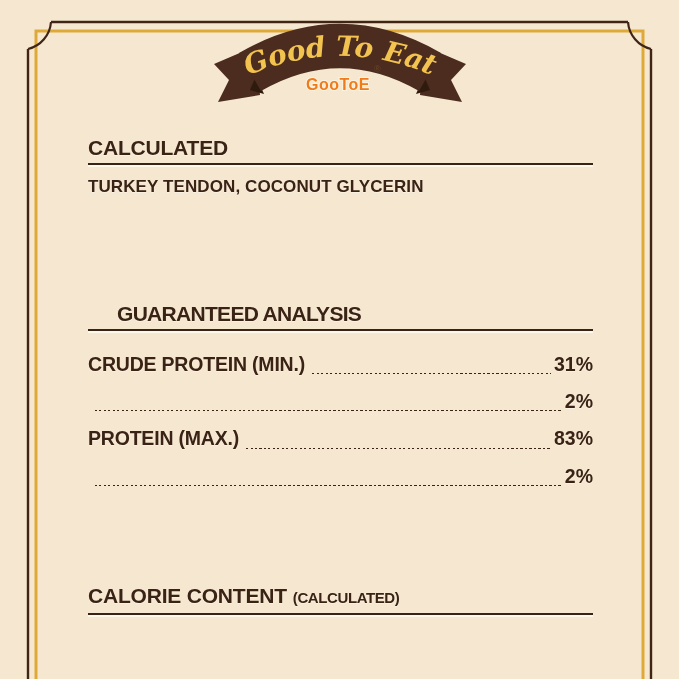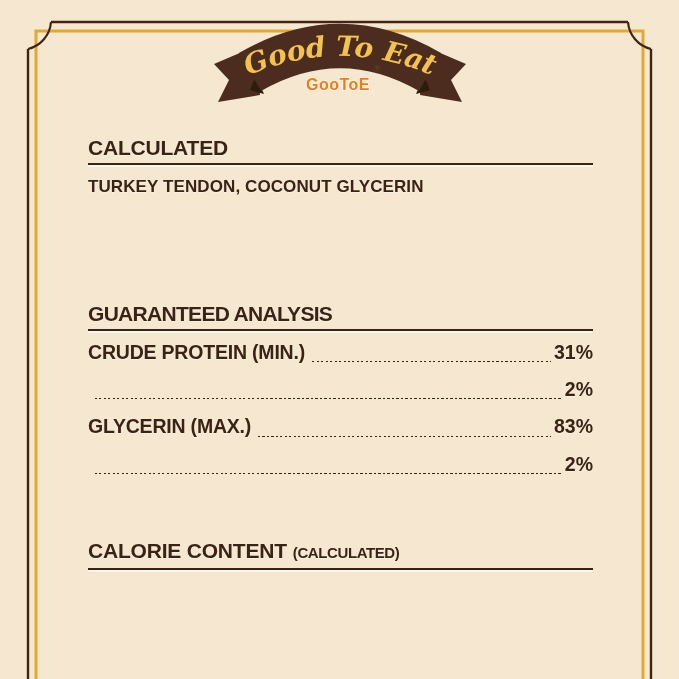--- a/index.html
+++ b/index.html
@@ -17,45 +17,45 @@
     left:50%;top:6px;
     transform:translateX(-50%);
     width:264px;height:104px;
     z-index:3;
   }
   .content{position:absolute;left:88px;right:86px;top:0;z-index:2;}
 
   .section{position:absolute;left:0;right:0;}
   .sec-ingredients{top:136px;}
   .sec-analysis{top:302px;}
-  .sec-calorie{top:539px;}
+  .sec-calorie{top:584px;}
 
   .heading{
     font-size:21px;font-weight:bold;letter-spacing:-0.2px;
     line-height:24px;
     text-shadow:0 1px 0 rgba(255,255,255,0.4);
     white-space:nowrap;
   }
-  .heading-condensed{letter-spacing:-0.7px;}
+  .heading-condensed{letter-spacing:-0.7px;margin-left:29px;}
   .rule{
     border-bottom:2px solid #3a2315;
     box-shadow:0 2px 0 rgba(255,252,238,0.85);
     margin-top:3px;
   }
   .body-text{
     font-size:17px;font-weight:bold;letter-spacing:0.1px;
     margin-top:12px;
     text-shadow:0 1px 0 rgba(255,255,255,0.4);
     white-space:nowrap;
   }
   .qualifier{
     font-size:15px;font-weight:bold;letter-spacing:-0.4px;
     margin-left:6px;
   }
-  .ga-rows{margin-top:3px;}
+  .ga-rows{margin-top:15px;}
   .ga-row{
     height:37.2px;
     display:flex;align-items:center;
     font-size:19.5px;font-weight:bold;
     text-shadow:0 1px 0 rgba(255,255,255,0.4);
   }
   .ga-label{white-space:nowrap;letter-spacing:-0.2px;}
   .ga-leader{
     flex:1;height:1px;align-self:flex-end;
     margin:0 3px 9px 7px;
@@ -114,21 +114,21 @@
         <div class="ga-row">
           <span class="ga-label">CRUDE PROTEIN (MIN.)</span>
           <span class="ga-leader"></span>
           <span class="ga-value">31%</span>
         </div>
         <div class="ga-row">
           <span class="ga-leader"></span>
           <span class="ga-value">2%</span>
         </div>
         <div class="ga-row">
-          <span class="ga-label">GLYCERIN (MAX.)</span>
+          <span class="ga-label">PROTEIN (MAX.)</span>
           <span class="ga-leader"></span>
           <span class="ga-value">83%</span>
         </div>
         <div class="ga-row">
           <span class="ga-leader"></span>
           <span class="ga-value">2%</span>
         </div>
       </div>
     </section>
 

